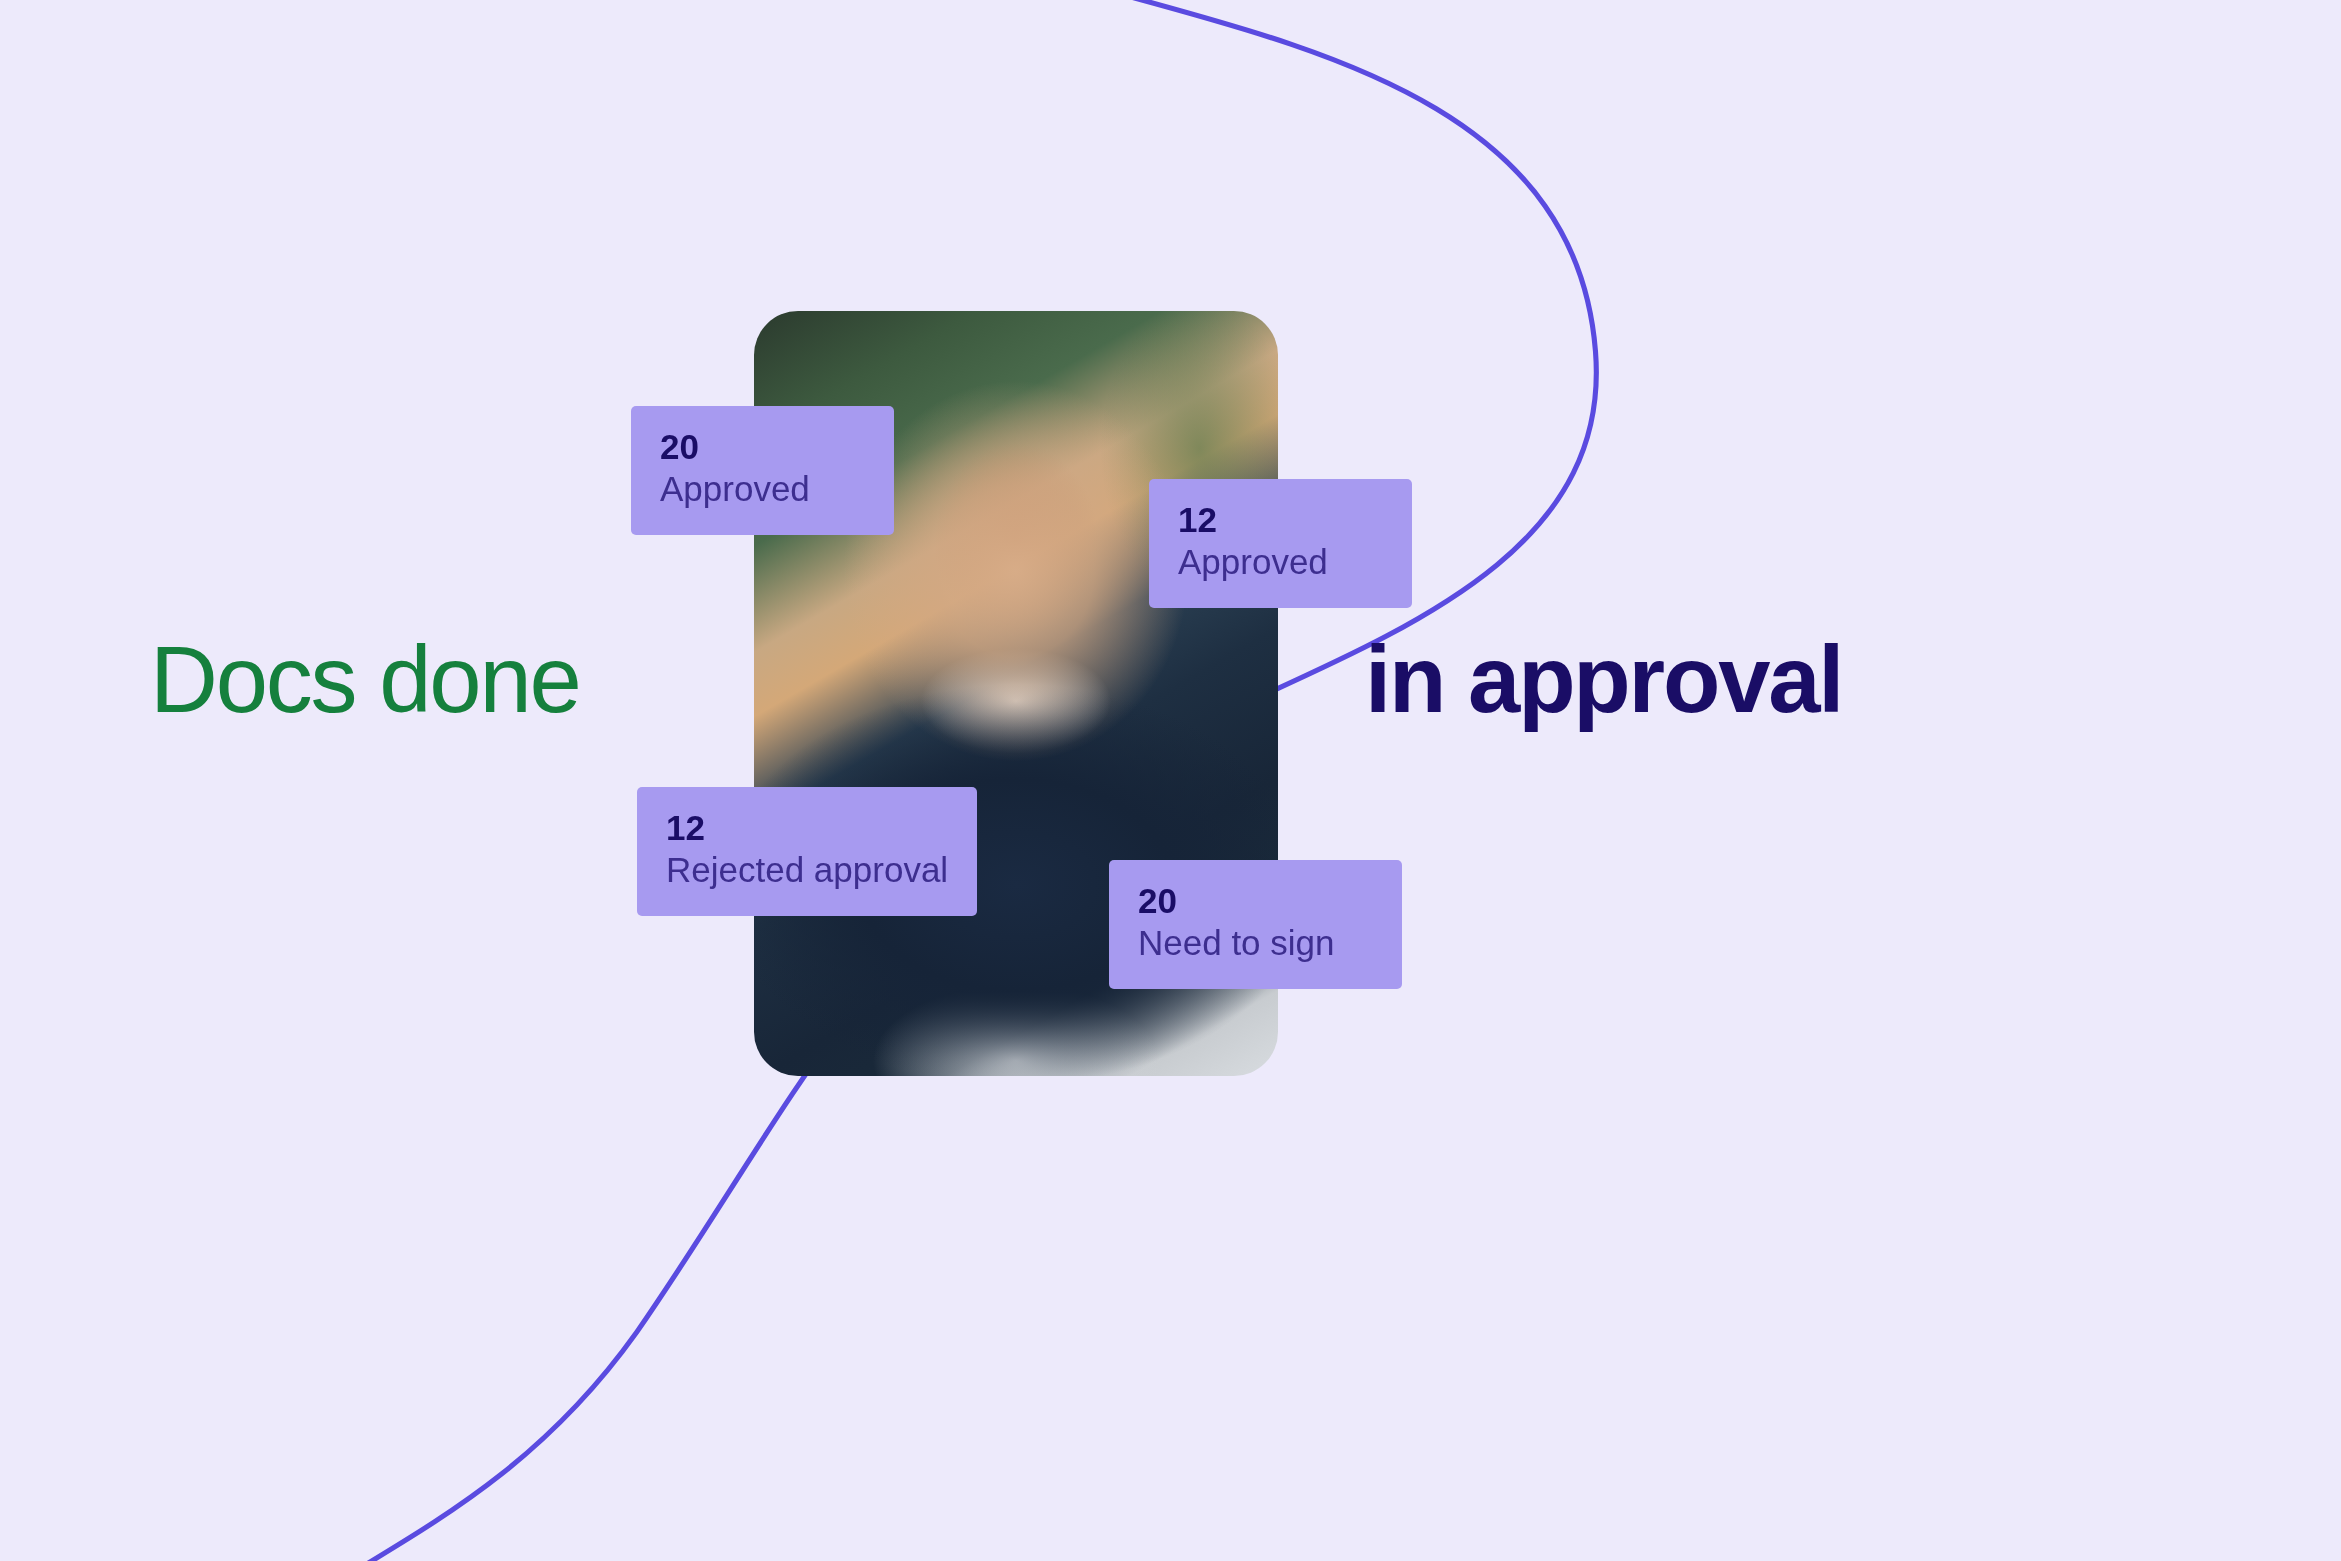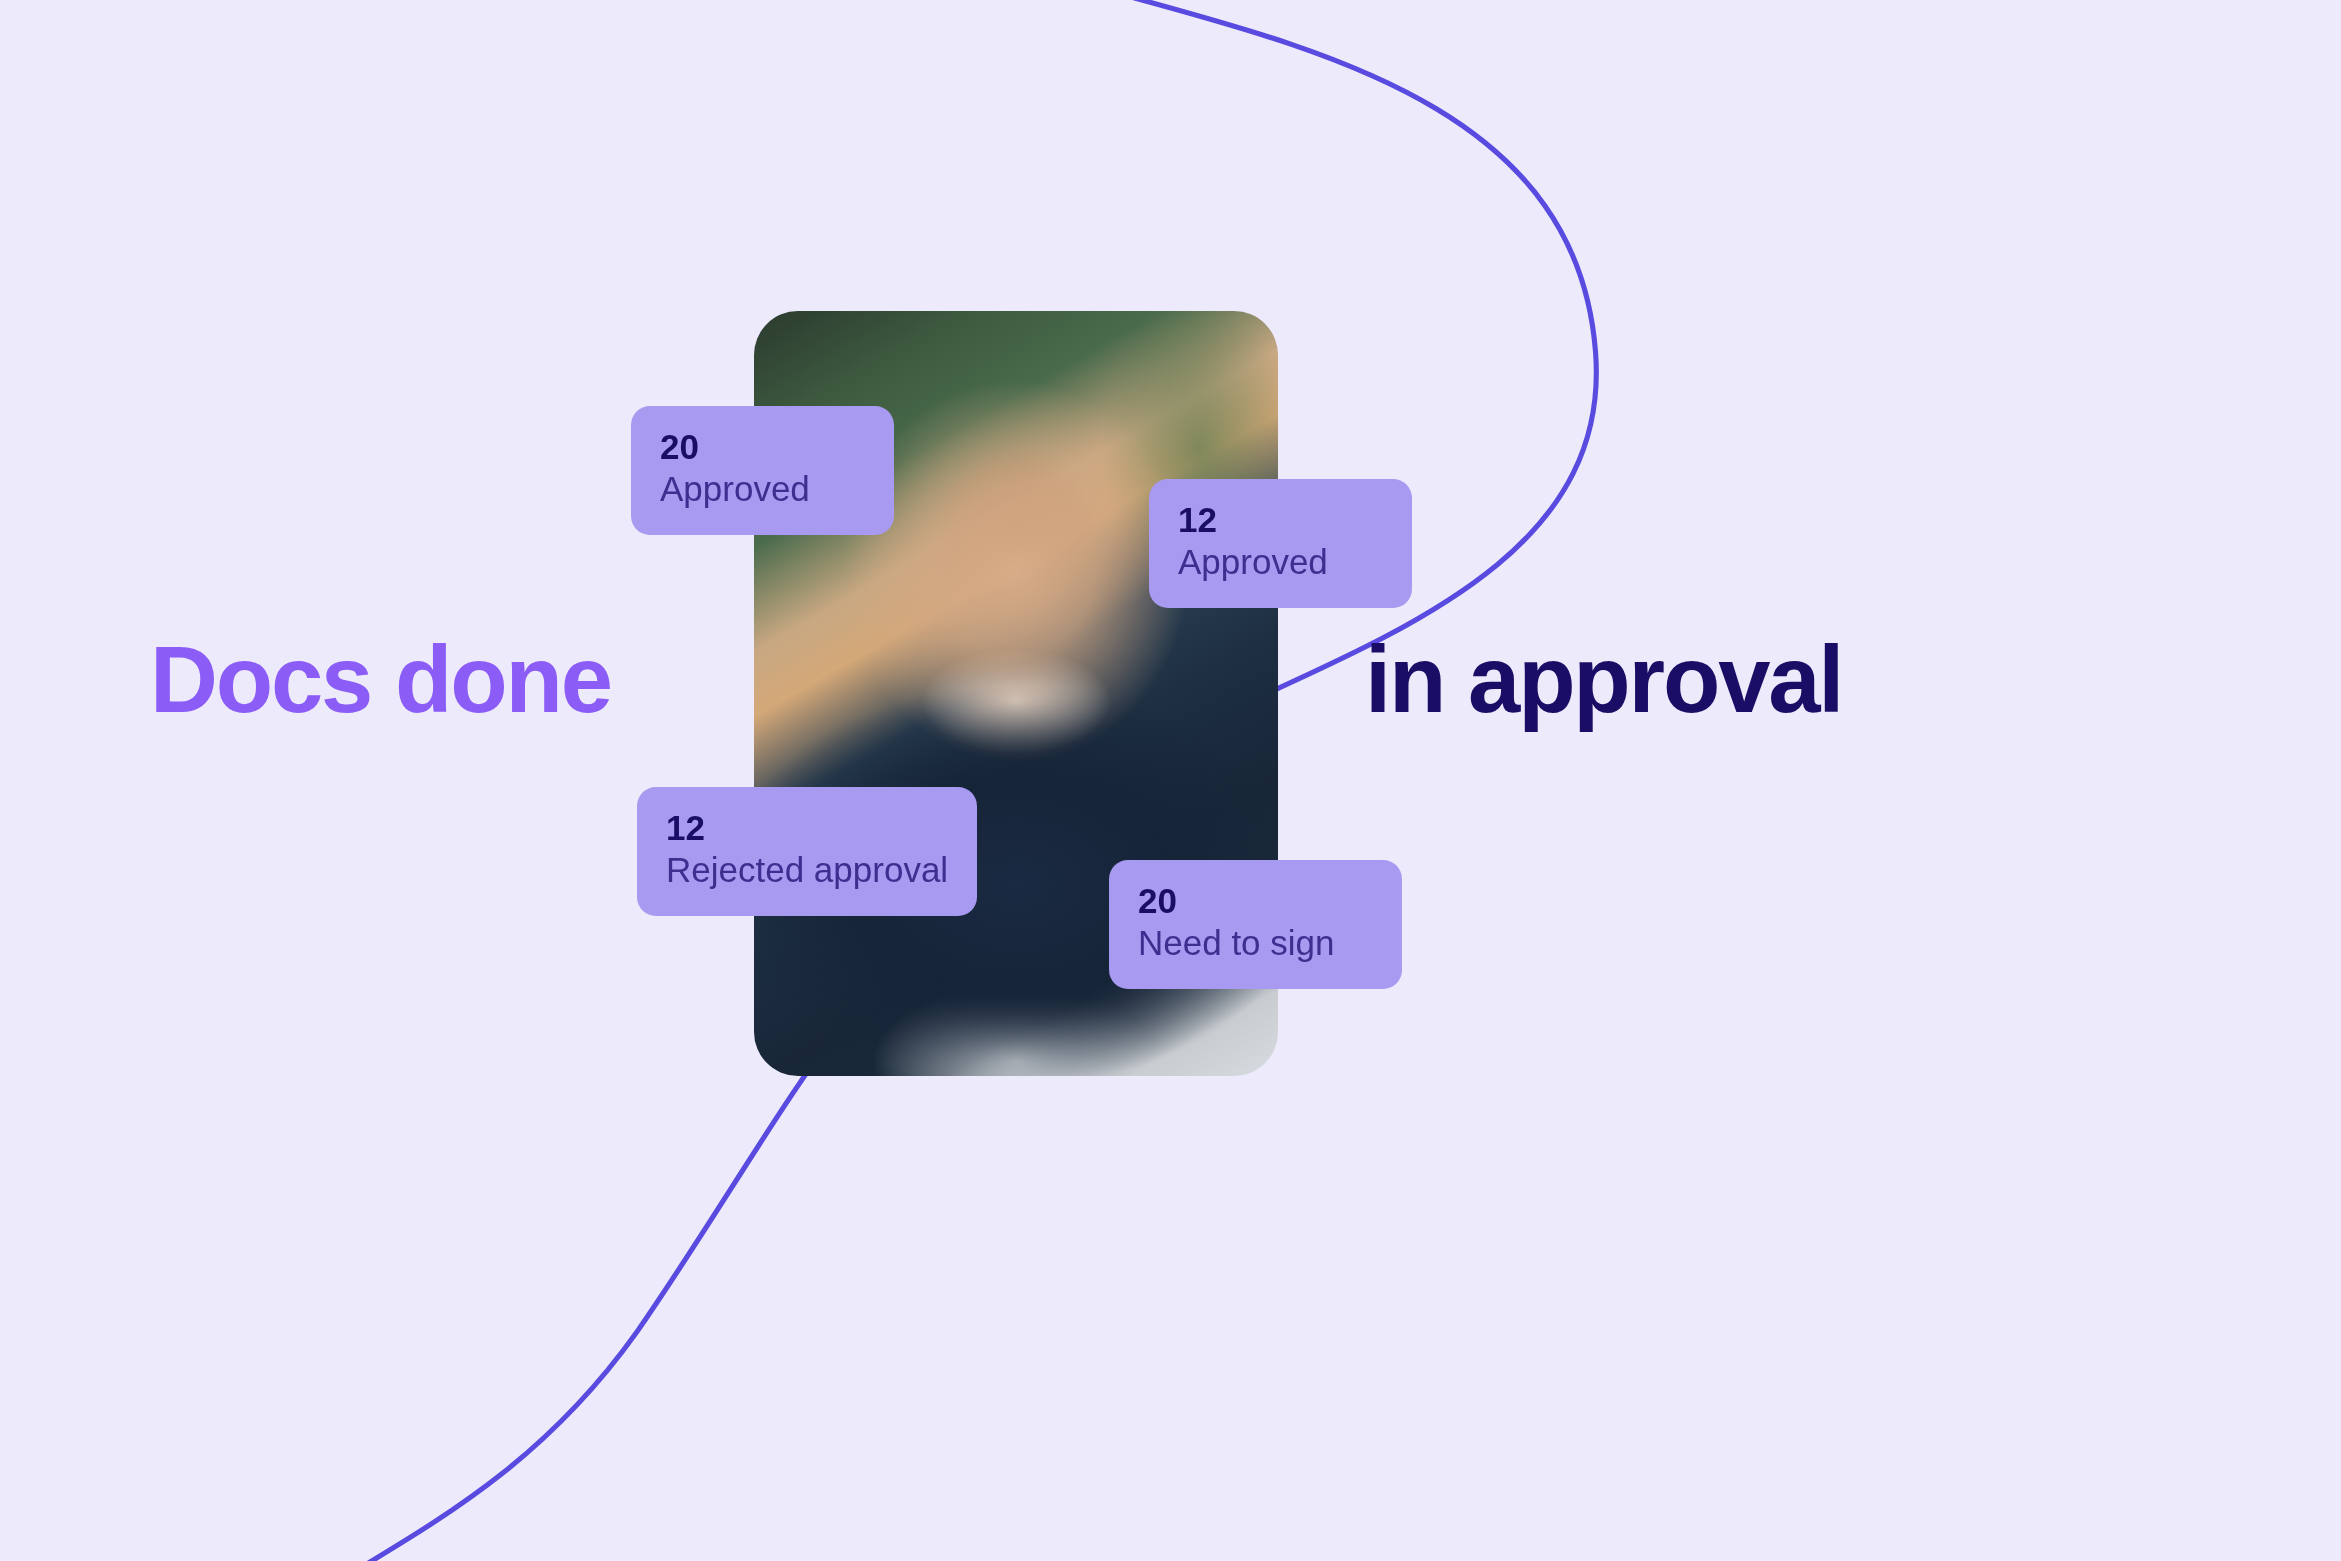--- a/index.html
+++ b/index.html
@@ -21,22 +21,22 @@
     left: 0;
     width: 2342px;
     height: 1562px;
     z-index: 1;
   }
   .headline-left {
     position: absolute;
     left: 150px;
     top: 626px;
     font-size: 94px;
-    font-weight: 700;
-    color: #8b5cf6;
+    font-weight: 400;
+    color: #15803d;
     letter-spacing: -2.2px;
     z-index: 5;
   }
   .headline-right {
     position: absolute;
     left: 1365px;
     top: 626px;
     font-size: 94px;
     font-weight: 800;
     color: #1A0D66;
@@ -62,21 +62,21 @@
       radial-gradient(ellipse 278px 307px at 50% 34%, rgba(218,176,140,0.9) 0%, rgba(210,168,132,0.75) 28%, transparent 62%),
       radial-gradient(ellipse 117px 139px at 50% 30%, rgba(168,98,58,0.65) 0%, transparent 70%),
       radial-gradient(ellipse 410px 278px at 50% 75%, #1a2a42 0%, #162438 38%, transparent 72%),
       radial-gradient(ellipse 132px 73px at 50% 51%, #f0f2f4 0%, transparent 72%),
       radial-gradient(ellipse 220px 117px at 50% 98%, #d4d8dc 0%, transparent 65%),
       radial-gradient(ellipse 146px 220px at 85% 18%, rgba(60,110,65,0.55) 0%, transparent 68%);
   }
   .stat-card {
     position: absolute;
     background: #A79AF0;
-    border-radius: 19px;
+    border-radius: 5px;
     padding: 22px 29px 25px 29px;
     z-index: 6;
     min-width: 205px;
   }
   .stat-card .count {
     font-size: 35px;
     font-weight: 700;
     color: #1A0D66;
     line-height: 1.1;
     margin-bottom: 2.9px;

